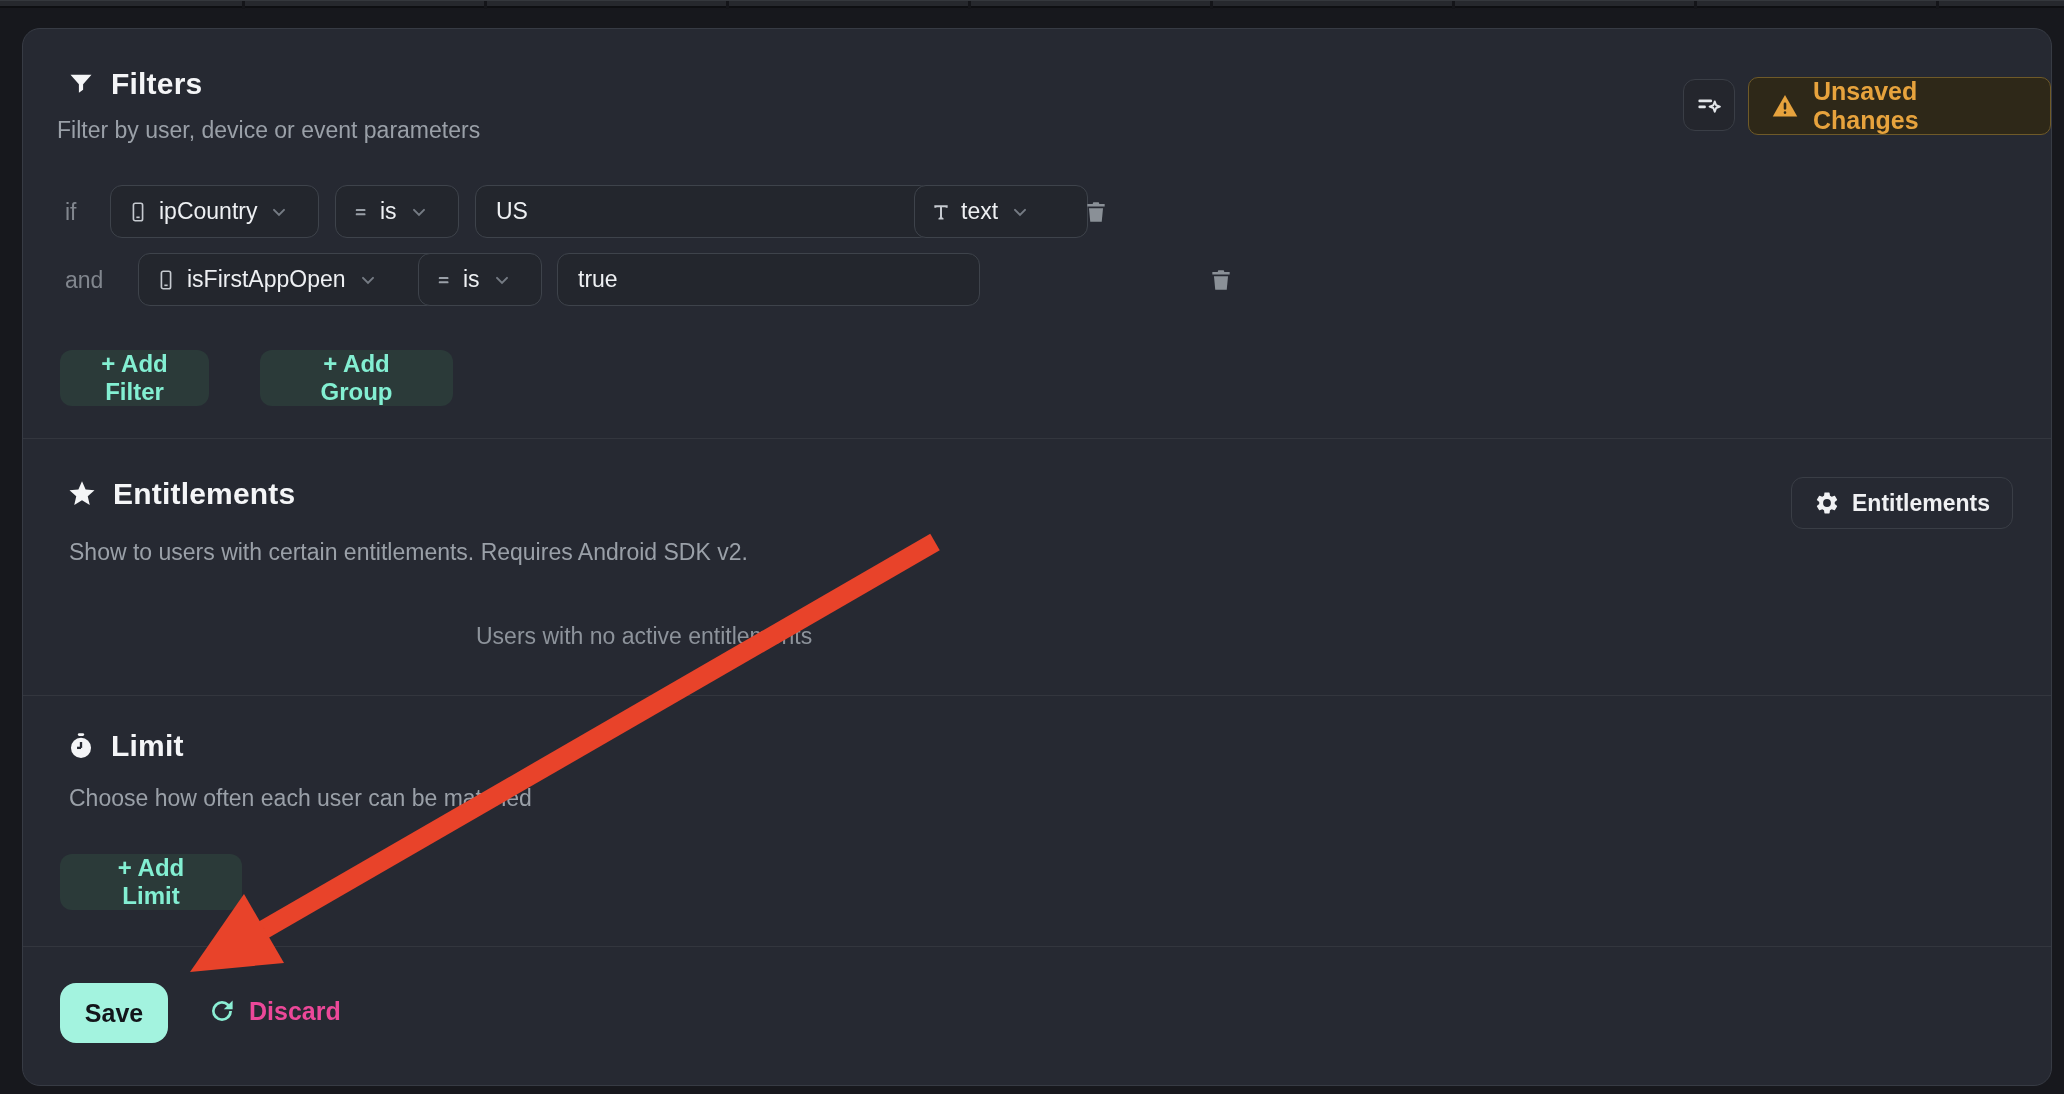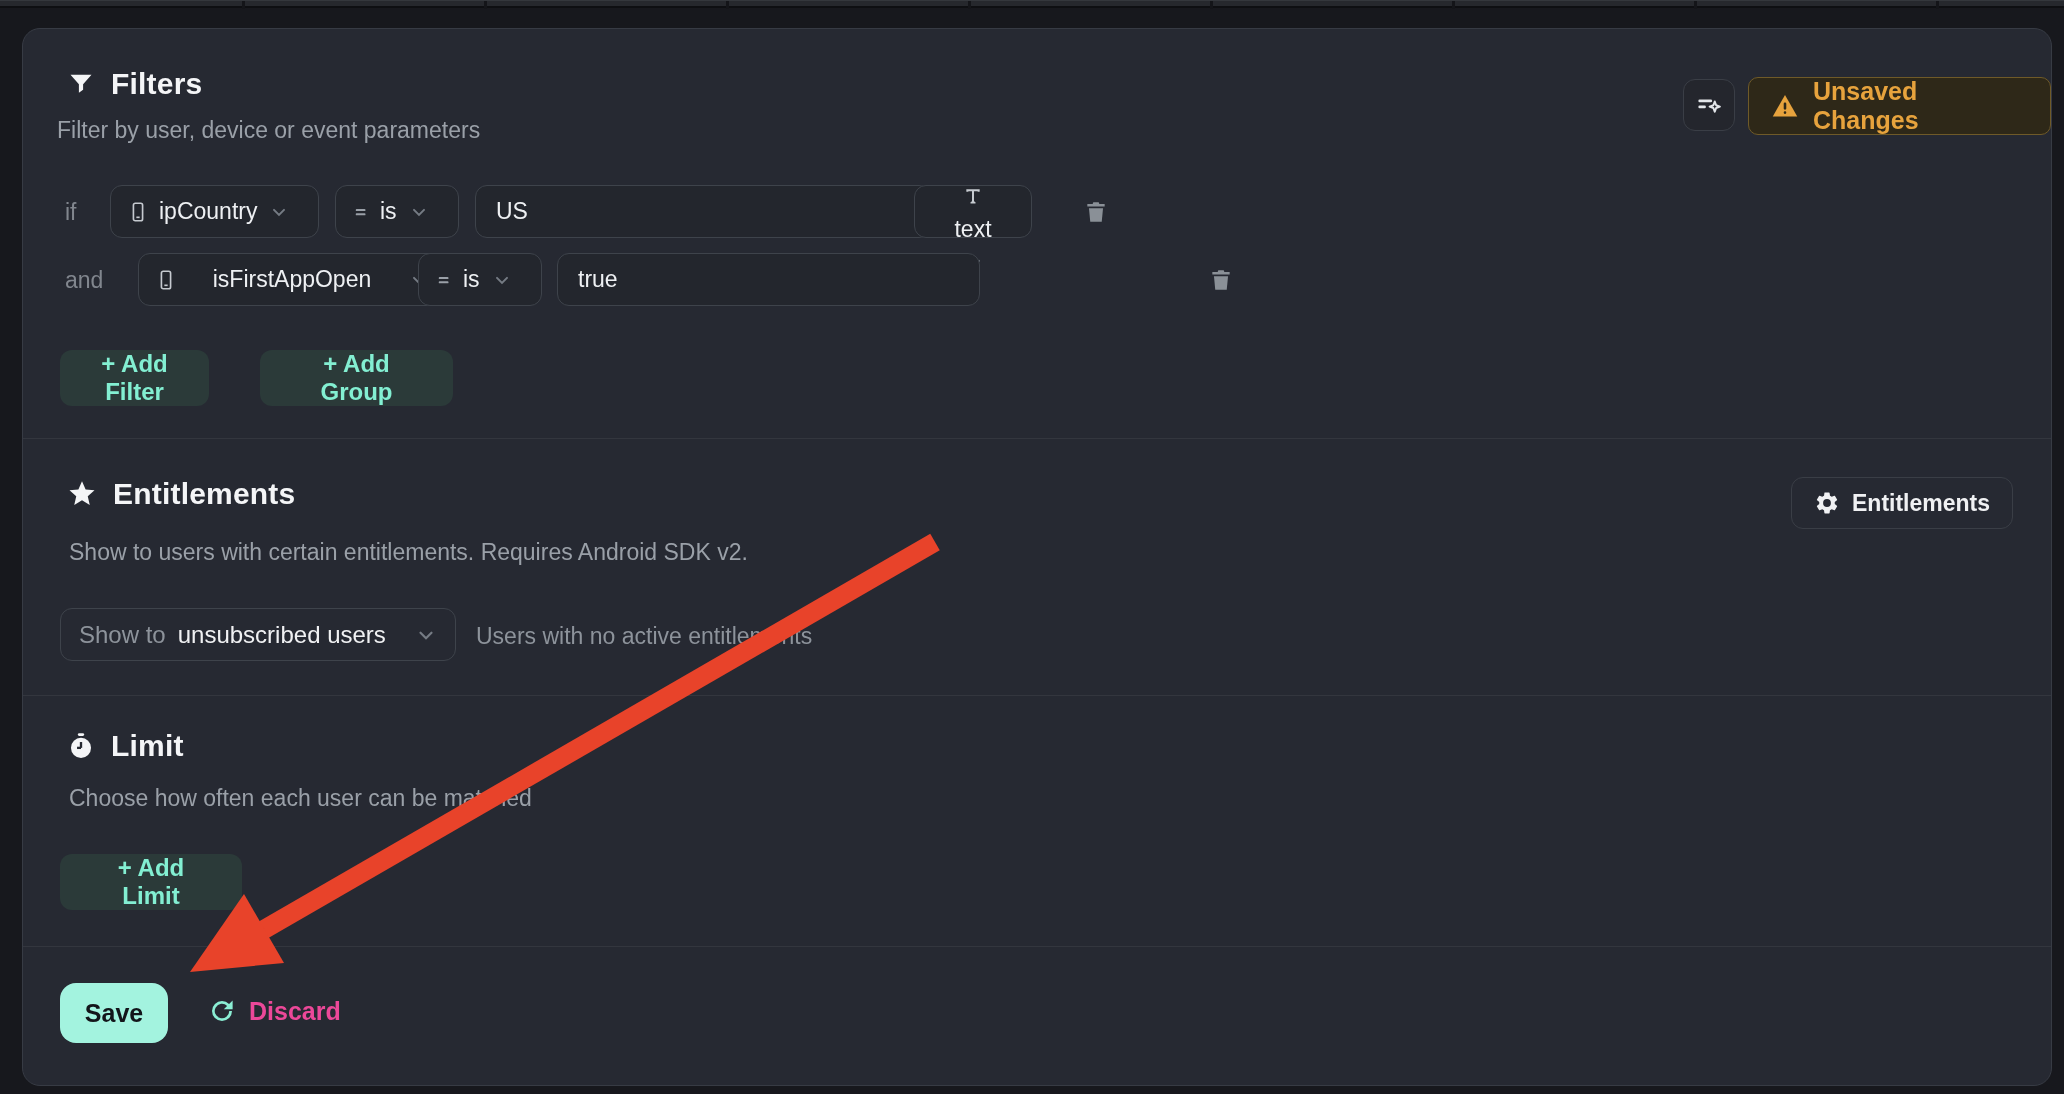--- a/index.html
+++ b/index.html
@@ -145,21 +145,21 @@
     <span>is</span>
     <span class="chev" style="display:flex;">
       <svg width="20" height="20" viewBox="0 0 24 24">
           <polyline points="6,9.5 12,15.5 18,9.5" fill="none" stroke="#757b84" stroke-width="2.4" stroke-linecap="round"></polyline>
         </svg>
     </span>
   </div>
 
   <input class="val-input" style="left: 452px; top: 156px; width: 456px;" value="US">
 
-  <div class="ctl" style="left:891px; top:156px; width:118px;flex-direction:column;">
+  <div class="ctl" style="left:891px; top:156px; width:174px;">
     <span style="display:flex;">
       <svg width="20" height="20" viewBox="0 0 24 24">
           <path d="M4 4h16v3h-2.4V6.4h-4.4v12l1.8 1v1.6h-6v-1.6l1.8-1v-12H6.4V7H4V4z" fill="#c6cad0"></path>
         </svg>
     </span>
     <span>text</span>
     <span class="chev" style="display:flex;">
       <svg width="20" height="20" viewBox="0 0 24 24">
           <polyline points="6,9.5 12,15.5 18,9.5" fill="none" stroke="#757b84" stroke-width="2.4" stroke-linecap="round"></polyline>
         </svg>
@@ -170,21 +170,21 @@
     <span style="display:flex;">
       <svg width="26" height="26" viewBox="0 0 24 24">
           <path d="M9.5 3h5l.6 1.5H20V7H4V4.5h4.9L9.5 3z" fill="#8a9097"></path>
           <path d="M5.5 8.5h13L17.3 21H6.7L5.5 8.5z" fill="#8a9097"></path>
         </svg>
     </span>
   </button>
 
   <span class="connector" style="left:42px; top:238px;">and</span>
 
-  <div class="ctl" style="left:115px; top:224px; width:308px;justify-content:space-between;">
+  <div class="ctl" style="left:115px; top:224px; width:308px;">
     <span style="display:flex;">
       <svg width="22" height="22" viewBox="0 0 24 24">
           <rect x="7" y="2.5" width="10" height="19" rx="2" fill="none" stroke="#c6cad0" stroke-width="1.8"></rect>
           <line x1="10.2" y1="17.8" x2="13.8" y2="17.8" stroke="#c6cad0" stroke-width="1.8"></line>
         </svg>
     </span>
     <span>isFirstAppOpen</span>
     <span class="chev" style="display:flex;">
       <svg width="20" height="20" viewBox="0 0 24 24">
           <polyline points="6,9.5 12,15.5 18,9.5" fill="none" stroke="#757b84" stroke-width="2.4" stroke-linecap="round"></polyline>
@@ -237,29 +237,20 @@
     <span style="display:flex;">
       <svg width="26" height="26" viewBox="0 0 24 24">
           <path d="M19.14 12.94c.04-.3.06-.61.06-.94s-.02-.64-.07-.94l2.03-1.58a.49.49 0 0 0 .12-.61l-1.92-3.32a.49.49 0 0 0-.59-.22l-2.39.96a7.03 7.03 0 0 0-1.62-.94l-.36-2.54a.484.484 0 0 0-.48-.41h-3.84c-.24 0-.43.17-.47.41l-.36 2.54c-.59.24-1.13.57-1.62.94l-2.39-.96a.566.566 0 0 0-.59.22L2.74 8.87c-.12.21-.08.47.12.61l2.03 1.58c-.05.3-.09.63-.09.94s.02.64.07.94l-2.03 1.58a.49.49 0 0 0-.12.61l1.92 3.32c.12.22.37.29.59.22l2.39-.96c.5.38 1.03.7 1.62.94l.36 2.54c.05.24.24.41.48.41h3.84c.24 0 .44-.17.47-.41l.36-2.54c.59-.24 1.13-.56 1.62-.94l2.39.96c.22.08.47 0 .59-.22l1.92-3.32a.49.49 0 0 0-.12-.61l-2.01-1.58zM12 15.6A3.6 3.6 0 1 1 12 8.4a3.6 3.6 0 0 1 0 7.2z" fill="#f0f1f3"></path>
         </svg>
     </span>
     <span>Entitlements</span>
   </button>
 
   <div class="section-sub" style="left:46px; top:510px;">Show to users with certain entitlements. Requires Android SDK v2.</div>
 
-  <div class="showto" style="left:37px; top:579px; width:396px;">
-    <span class="lbl">Show to</span>
-    <span class="val">unsubscribed users</span>
-    <span class="chev" style="display:flex; margin-left:auto;">
-      <svg width="22" height="22" viewBox="0 0 24 24">
-          <polyline points="6,9.5 12,15.5 18,9.5" fill="none" stroke="#757b84" stroke-width="2.4" stroke-linecap="round"></polyline>
-        </svg>
-    </span>
-  </div>
   <div class="helper-text" style="left:453px; top:594px;">Users with no active entitlements</div>
 
   <div class="divider" style="top:666px;"></div>
 
   <div class="section-title" style="left:44px; top:700px;">
     <span style="display:flex;">
       <svg width="28" height="28" viewBox="0 0 24 24">
         <rect x="9.3" y="1" width="5.4" height="2.4" rx="1.2" fill="#f4f5f7"></rect>
         <circle cx="12" cy="13.6" r="8.6" fill="#f4f5f7"></circle>
         <line x1="12" y1="13.6" x2="12" y2="8.6" stroke="#262932" stroke-width="2"></line>

